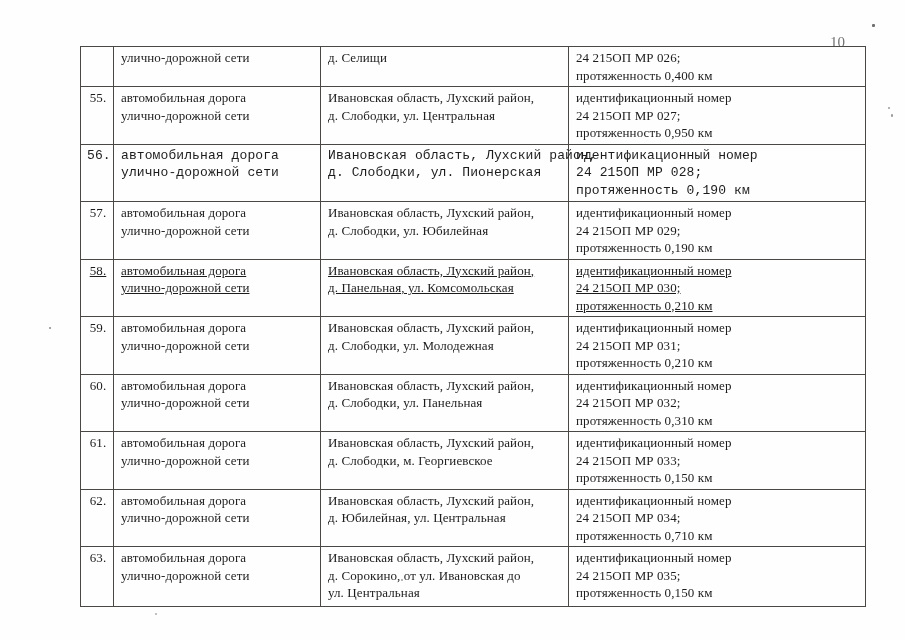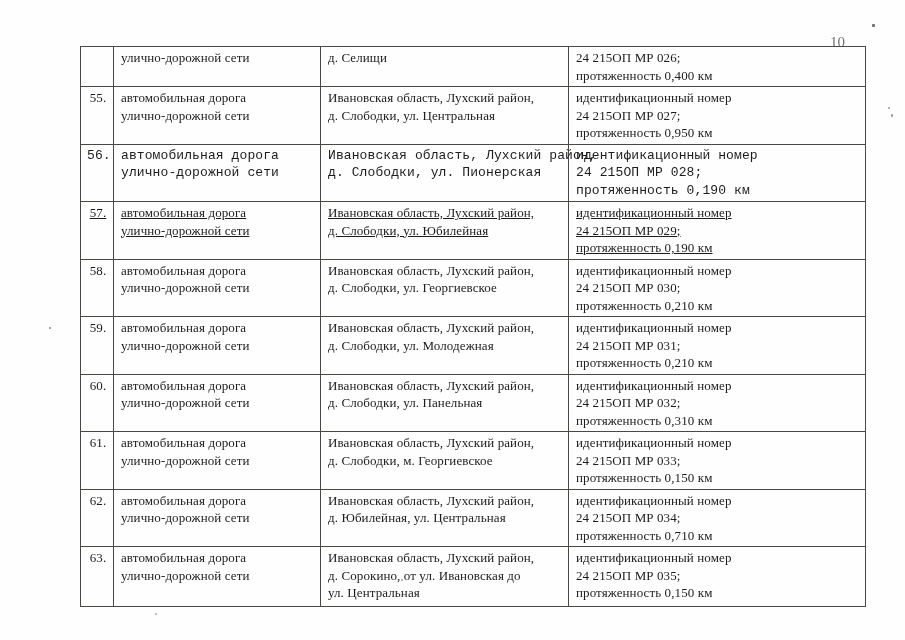--- a/index.html
+++ b/index.html
@@ -39,22 +39,22 @@
     vertical-align: top;
     padding: 2px 4px 2px 7px;
   }
   table.roads td.col-num {
     padding-left: 6px;
     text-align: center;
   }
   table.roads tr            { height: 52px; }
   table.roads tr:nth-child(1)  { height: 33px; }
   table.roads tr:nth-child(3)  { height: 53px; font-family: Liberation Mono, monospace; }
-  table.roads tr:nth-child(4)  { height: 53px; text-decoration: underline; }
-  table.roads tr:nth-child(5)  { height: 53px; }
+  table.roads tr:nth-child(4)  { height: 53px; }
+  table.roads tr:nth-child(5)  { height: 53px; text-decoration: underline; }
   table.roads tr:nth-child(6)  { height: 53px; }
   table.roads tr:nth-child(10) { height: 60px; }
   .line { white-space: nowrap; }
   
   .speck {
     position: absolute;
     background: #8a8a8a;
     border-radius: 1px;
   }
   .speck.s1 { top: 24px;  left: 872px; width: 3px; height: 3px; background:#6f6f6f; }
@@ -148,21 +148,21 @@
         <tr>
           <td class="col-num">
             <div class="line">58.</div>
           </td>
           <td class="col-name">
             <div class="line">автомобильная дорога</div>
             <div class="line">улично-дорожной сети</div>
           </td>
           <td class="col-loc">
             <div class="line">Ивановская область, Лухский район,</div>
-            <div class="line">д. Слободки, ул. Георгиевское</div>
+            <div class="line">д. Панельная, ул. Комсомольская</div>
           </td>
           <td class="col-id">
             <div class="line">идентификационный номер</div>
             <div class="line">24 215ОП МР 030;</div>
             <div class="line">протяженность 0,210 км</div>
           </td>
         </tr>
         <tr>
           <td class="col-num">
             <div class="line">59.</div>

